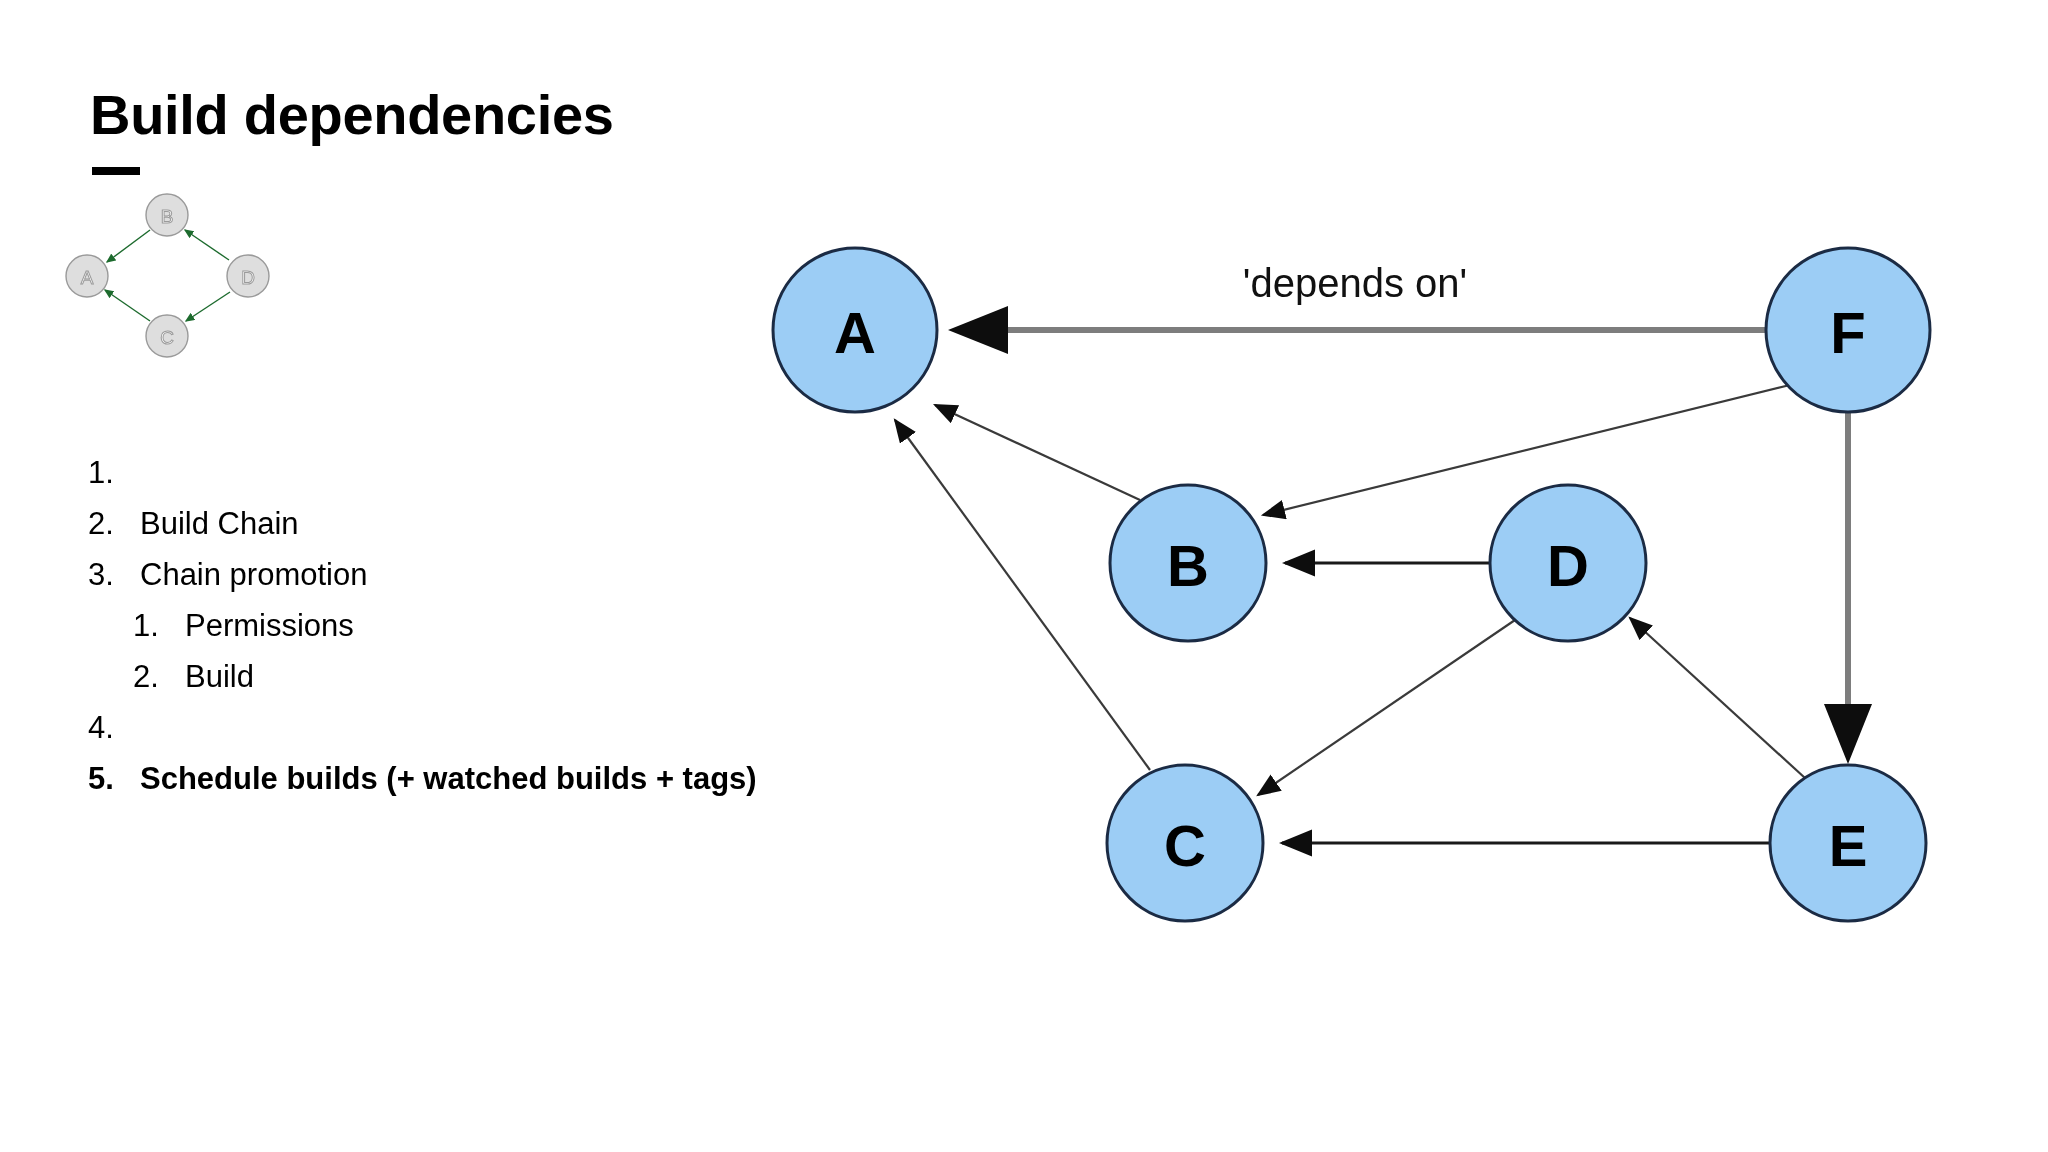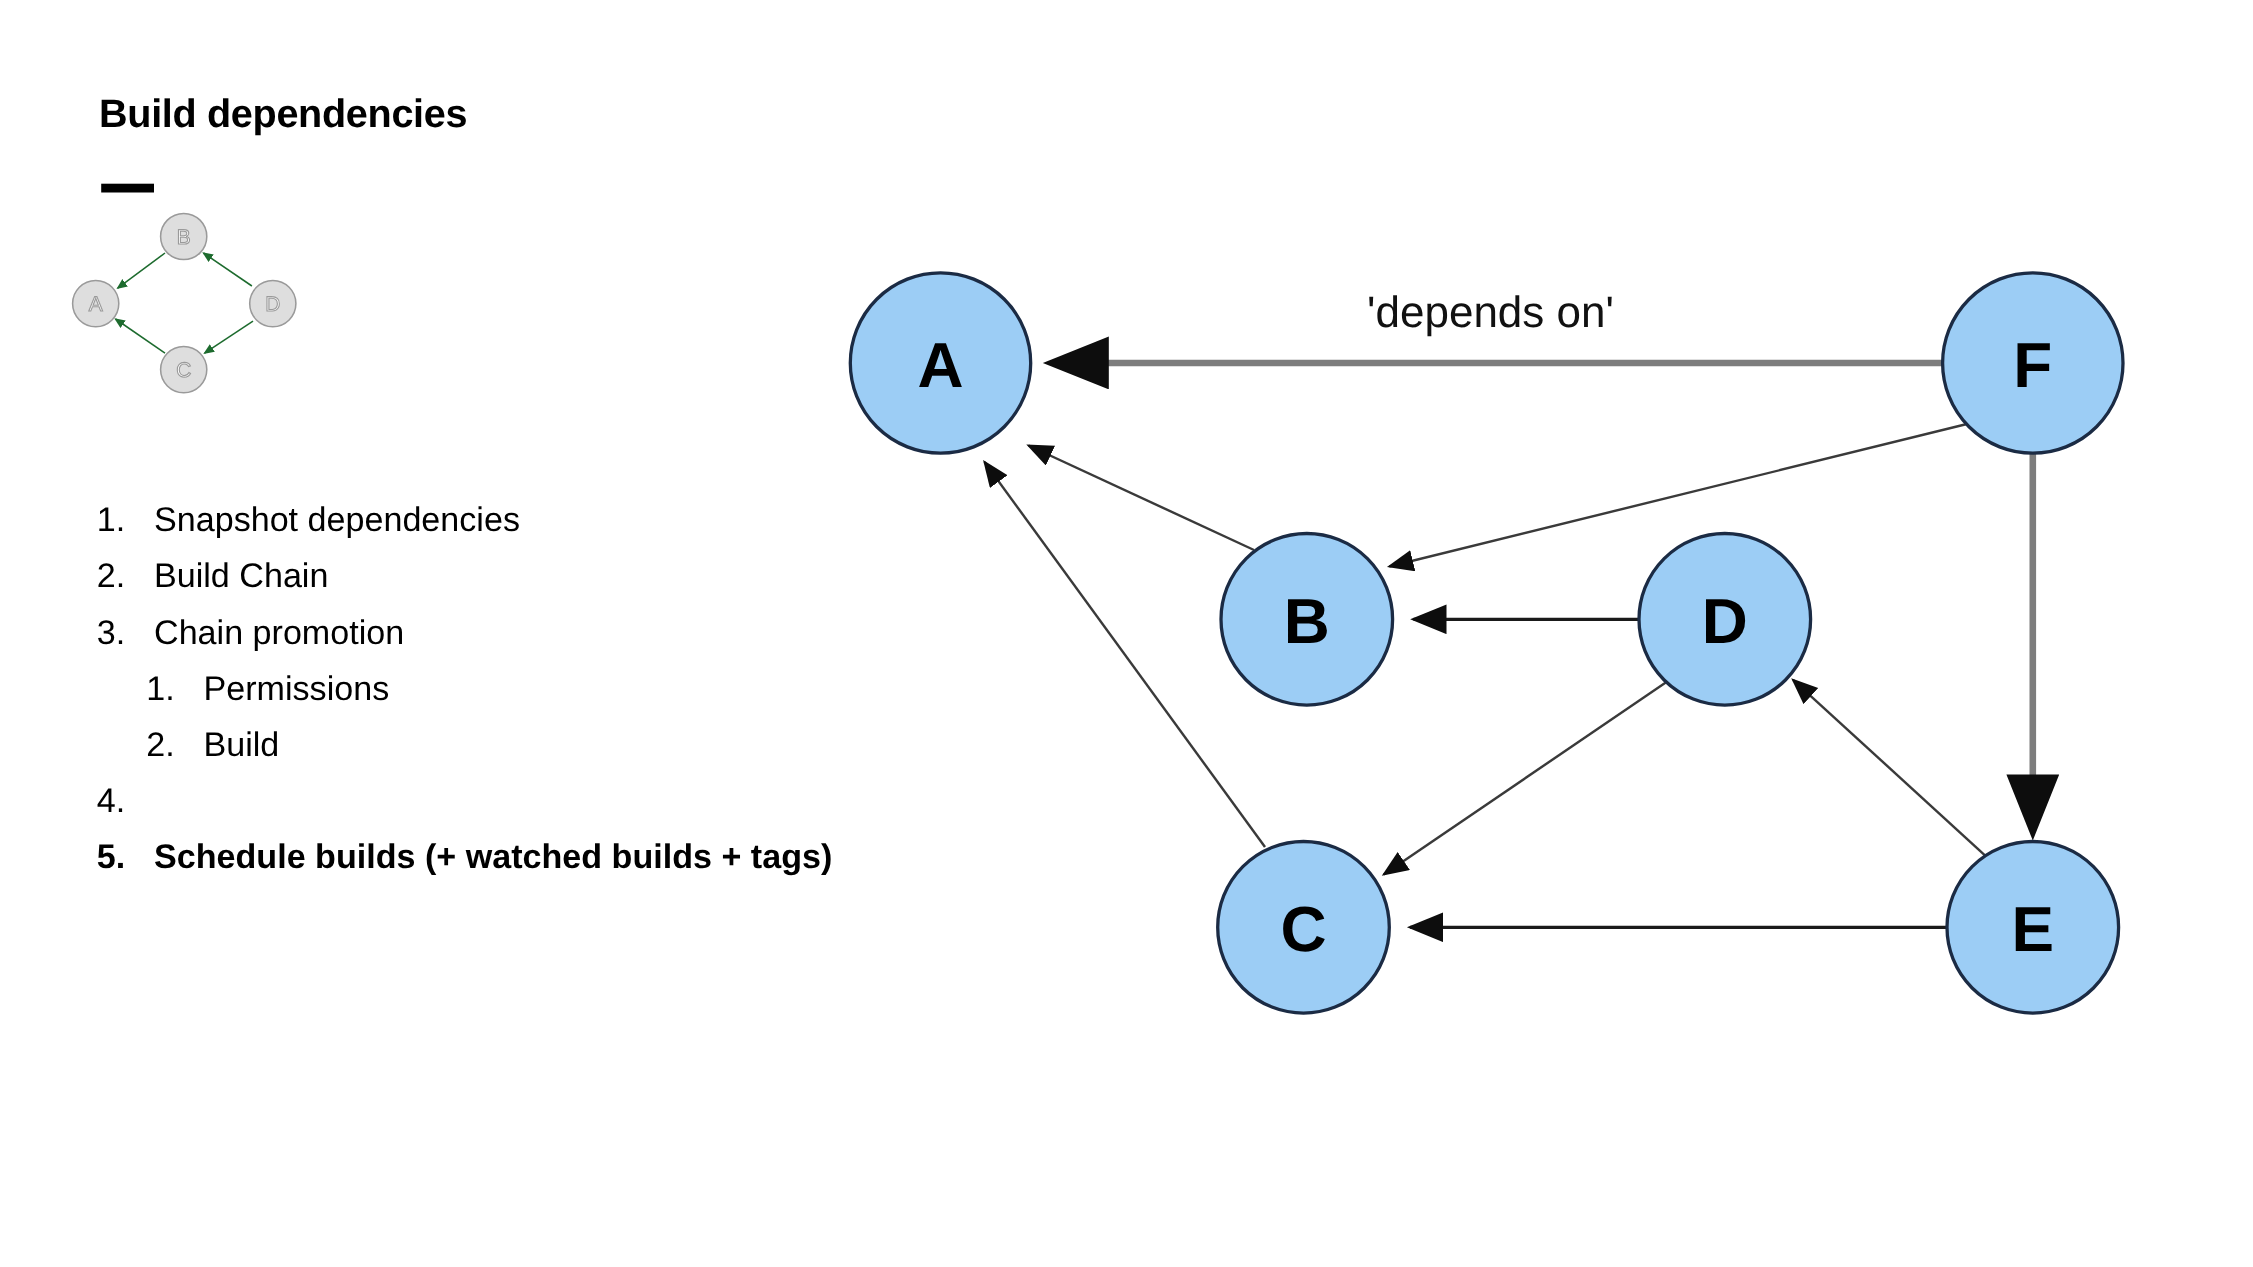--- a/index.html
+++ b/index.html
@@ -14,21 +14,21 @@
     overflow: hidden;
     font-family: "Liberation Sans", sans-serif;
     color: #000000;
   }
 
   
   .slide-title {
     position: absolute;
     left: 90px;
     top: 82px;
-    font-size: 36px;
+    font-size: 56px;
     font-weight: bold;
     letter-spacing: -0.3px;
     color: #000000;
     white-space: nowrap;
   }
   .title-rule {
     position: absolute;
     left: 92px;
     top: 167px;
     width: 48px;
@@ -180,21 +180,20 @@
     <g>
       <circle class="mini-node-circle" cx="105" cy="146" r="21"></circle>
       <text class="mini-node-label" x="105" y="147">C</text>
     </g>
   </svg>
 </div>
 
 <div class="outline">
   <div class="outline-row">
     <span class="num">1.</span>
-    <span>Snapshot dependencies</span>
   </div>
   <div class="outline-row">
     <span class="num">2.</span>
     <span>Build Chain</span>
   </div>
   <div class="outline-row">
     <span class="num">3.</span>
     <span>Chain promotion</span>
   </div>
   <div class="outline-row lvl2">

